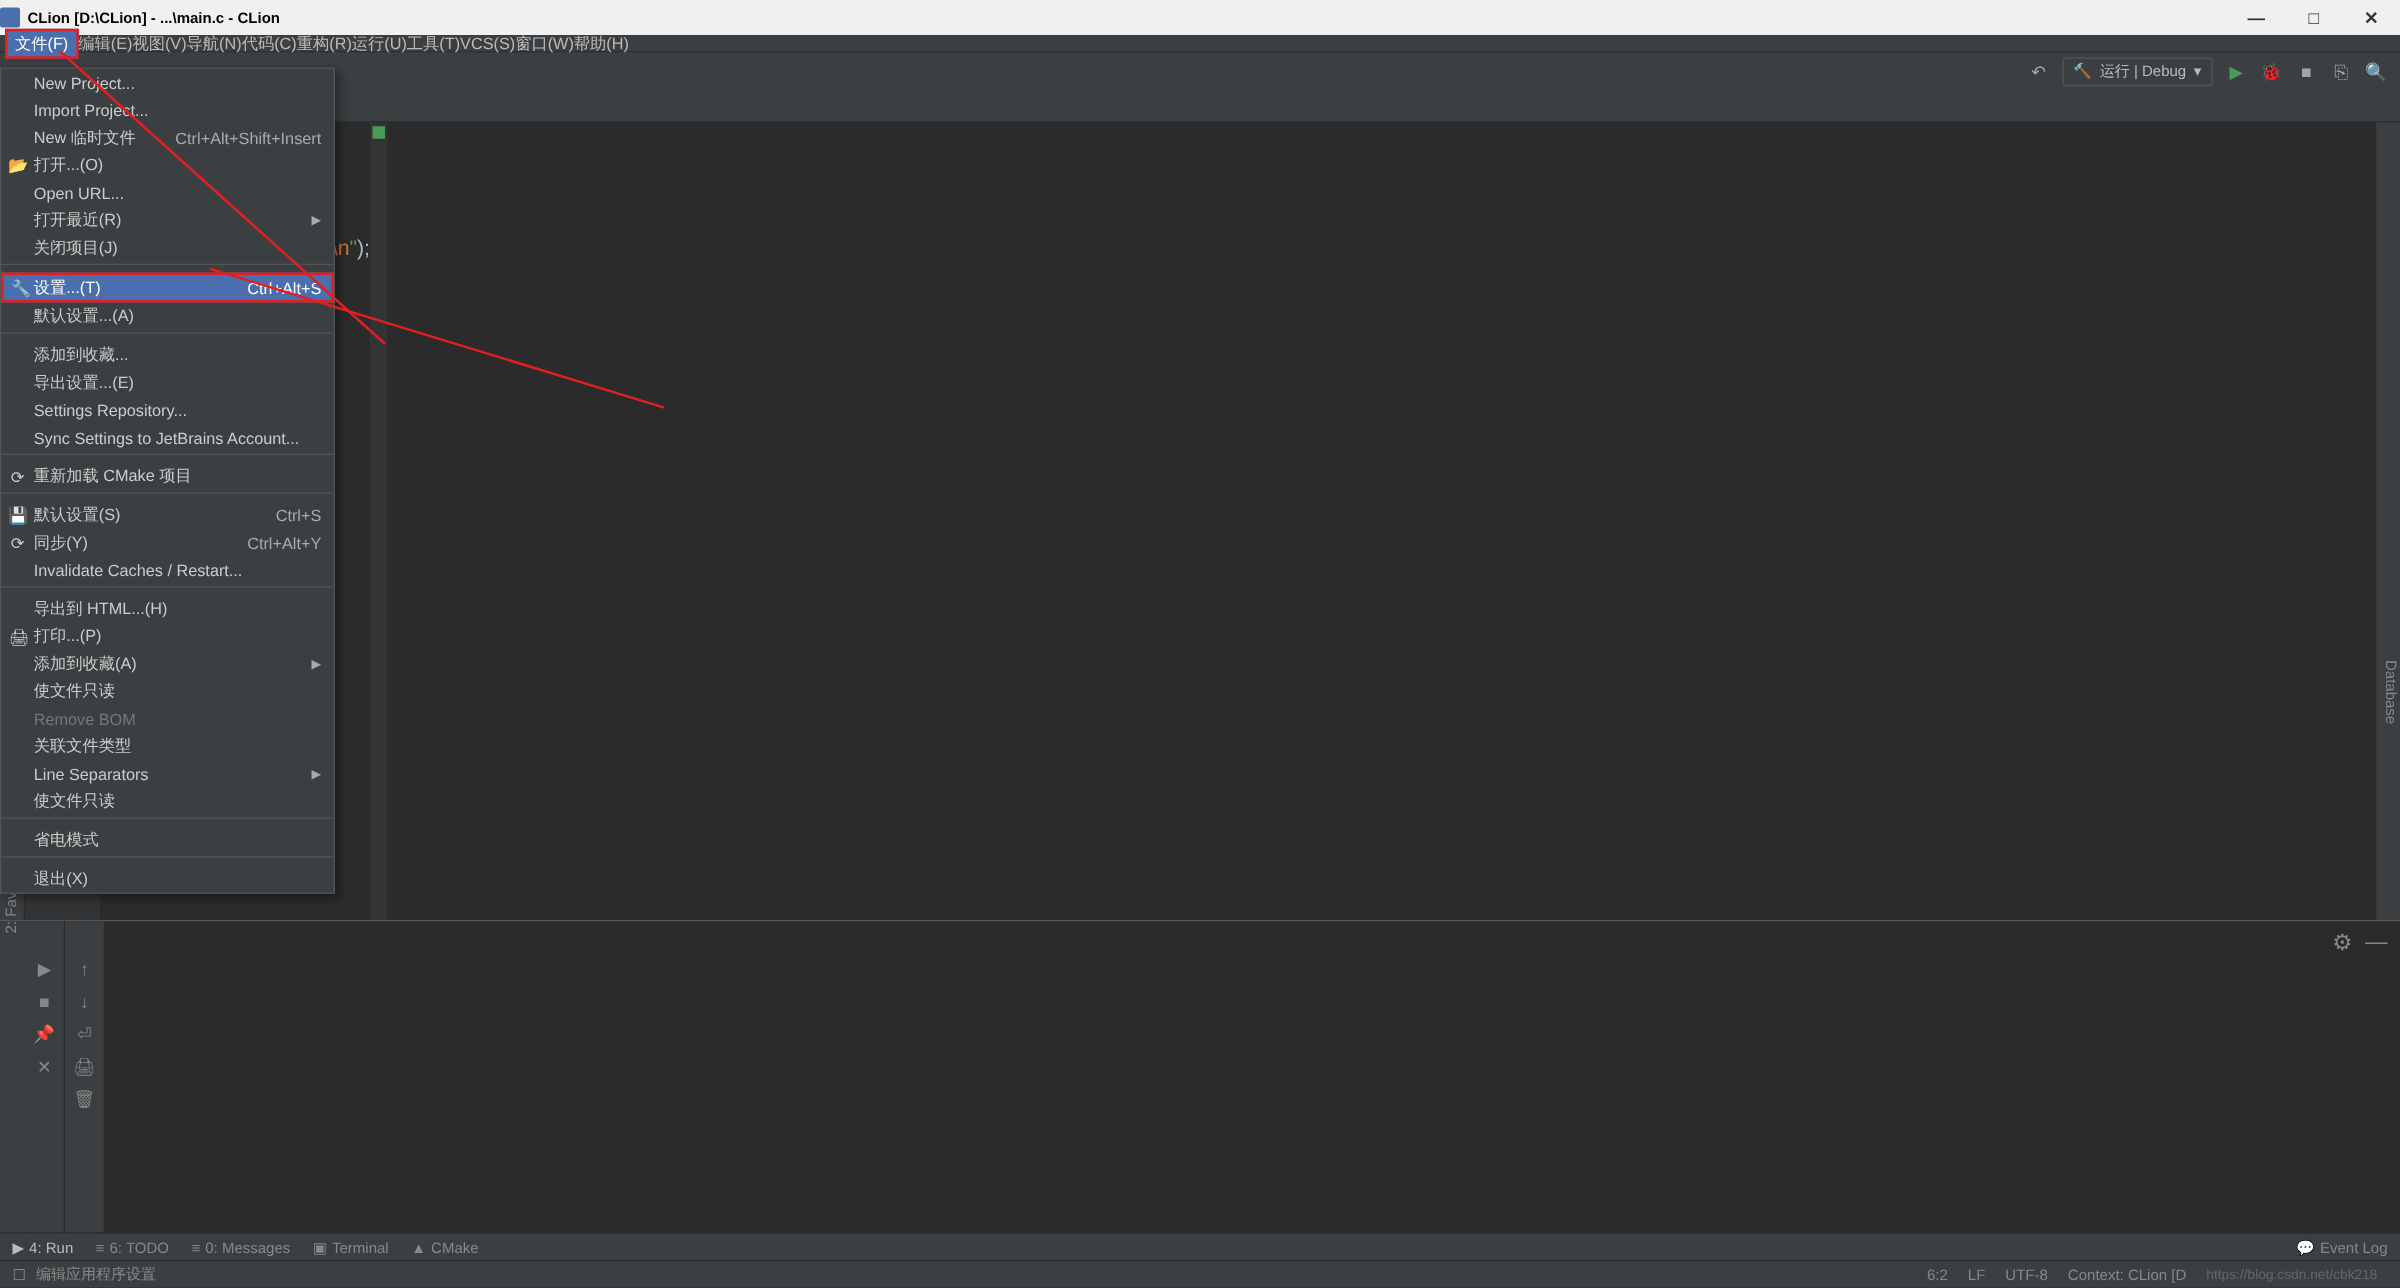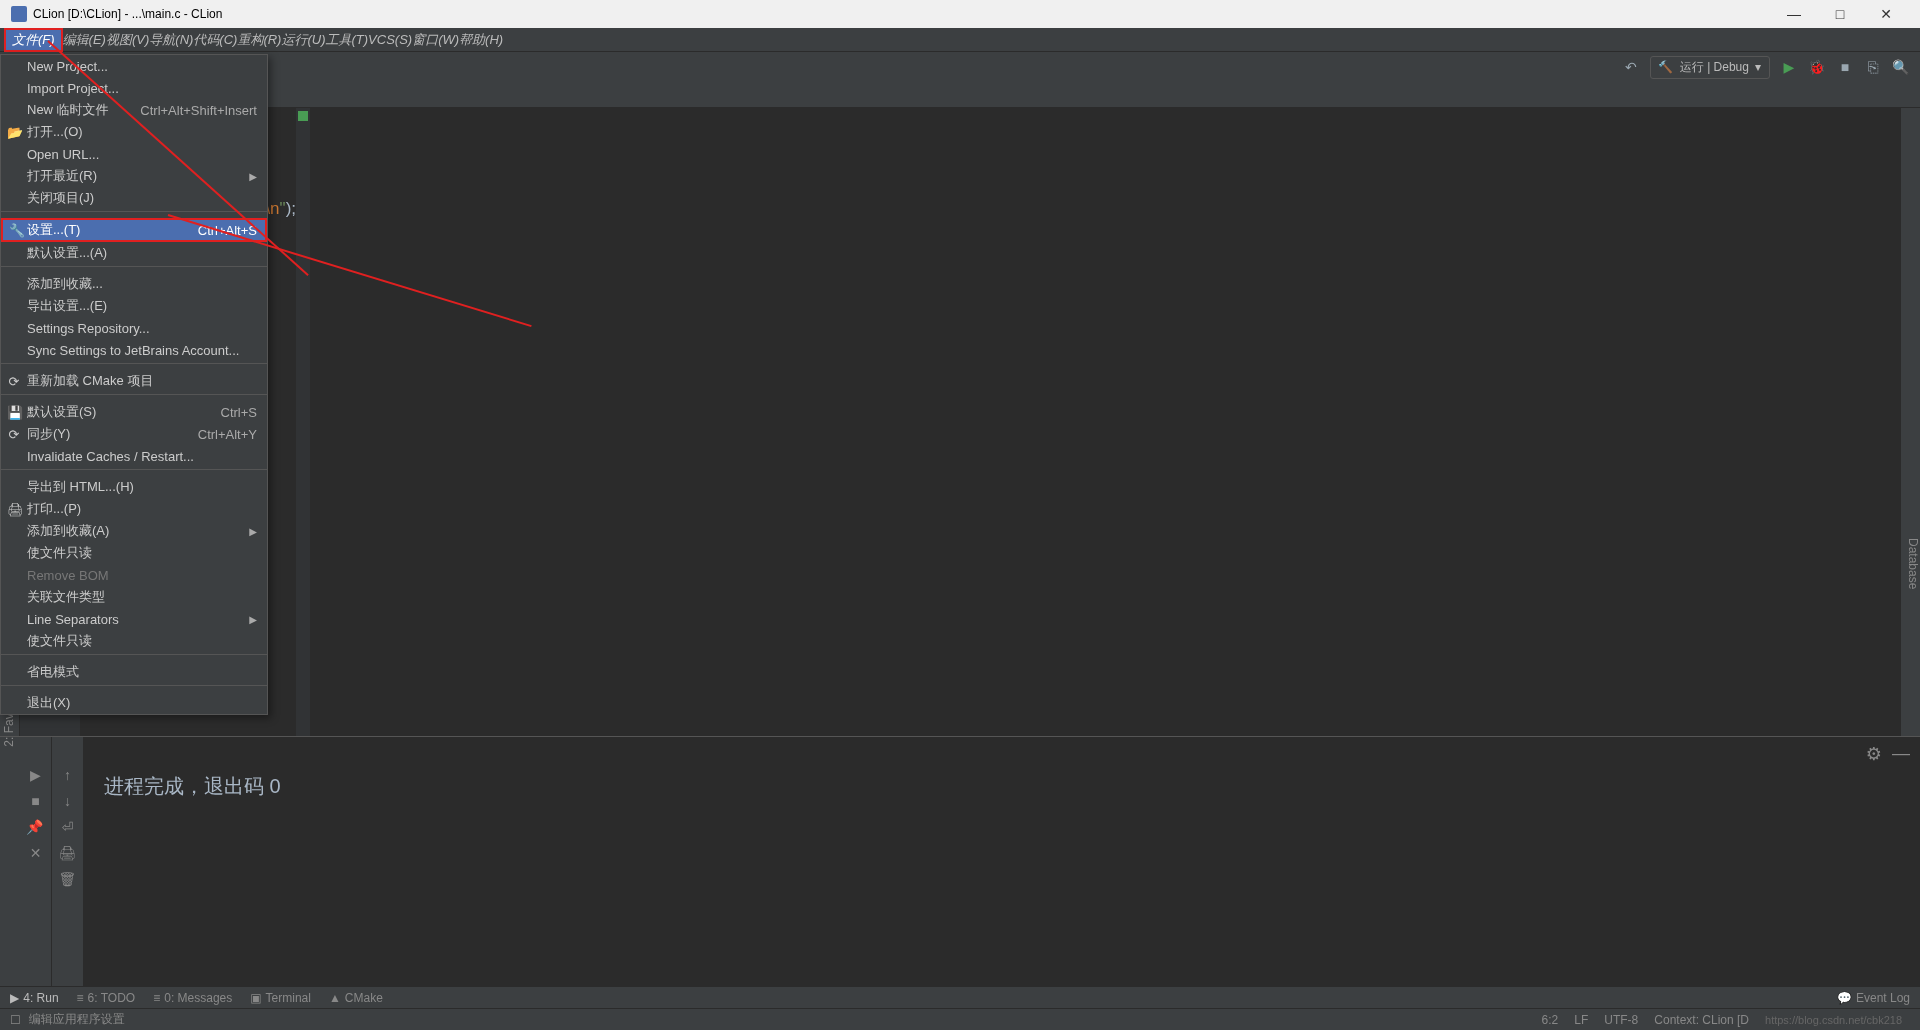--- a/index.html
+++ b/index.html
@@ -1,21 +1,21 @@
 <!DOCTYPE html>
 <html><head>
 <meta charset="utf-8">
 <style>
 * { margin:0; padding:0; box-sizing:border-box; font-family:"Segoe UI","Microsoft YaHei",sans-serif; }
 body { width:1920px; height:1030px; background:#3c3f41; color:#bbb; overflow:hidden; font-size:13px; position:relative; }
-.titlebar { height:28px; background:#f0f0f0; display:flex; align-items:center; padding:0 11px; color:#000; font-size:12px; }
+.titlebar { height:28px; background:#f0f0f0; display:flex; align-items:center; padding:0 0; color:#000; font-size:12px;font-weight:bold; }
 .titlebar .icon { width:16px; height:16px; background:#4b6eaf; margin-right:6px; border-radius:2px; }
 .titlebar .spacer { flex:1; }
 .winbtn { width:46px; height:28px; display:flex; align-items:center; justify-content:center; font-size:14px; color:#333; }
-.menubar { height:24px; background:#3c3f41; border-bottom:1px solid #2b2b2b; display:flex; align-items:center; padding:0 4px;font-style:italic; }
+.menubar { height:14px; background:#3c3f41; border-bottom:1px solid #2b2b2b; display:flex; align-items:center; padding:0 4px; }
 .menu-item { padding:3px 0; color:#bbb; font-size:13px; }
 .menu-item.active { background:#4b6eaf; color:#fff; border:2px solid #e02020; padding:1px 6px; }
 .toolbar { height:30px; background:#3c3f41; display:flex; align-items:center; padding:0 10px; justify-content:flex-end; gap:10px; }
 .tb-icon { width:18px; height:18px; display:flex; align-items:center; justify-content:center; color:#9aa7b0; font-size:14px; }
 .run-cfg { border:1px solid #555; border-radius:3px; padding:2px 8px; color:#bbb; background:#3c3f41; font-size:12px; display:flex; align-items:center; gap:6px; }
 .play { color:#499c54; }
 .bug { color:#499c54; }
 .main { display:flex; height:calc(100% - 28px - 26px - 30px - 22px - 22px); }
 .left-bar { width:20px; background:#3c3f41; border-right:1px solid #2b2b2b; }
 .dropdown { position:absolute; left:0; top:54px; width:268px; background:#3c3f41; border:1px solid #555; z-index:100; box-shadow:3px 3px 8px rgba(0,0,0,0.4); }
@@ -261,21 +261,20 @@
     <div class="ts-icon">⏎</div>
     <div class="ts-icon">🖨</div>
     <div class="ts-icon">🗑</div>
   </div>
   <div class="tool-body">
     <div class="tool-hdr-icons">
       <span>⚙</span>
       <span>—</span>
     </div>
     <br>
-    <div style="font-size:20px">进程完成，退出码 0</div>
   </div>
 </div>
 
 <div class="vert-tab"><span>2: Favorites</span></div>
 
 <div class="bottom-tabs" id="btabs">
   <div class="bt active"><span>▶</span> 4: Run</div>
     <div class="bt"><span>≡</span> 6: TODO</div>
     <div class="bt"><span>≡</span> 0: Messages</div>
     <div class="bt"><span>▣</span> Terminal</div>

